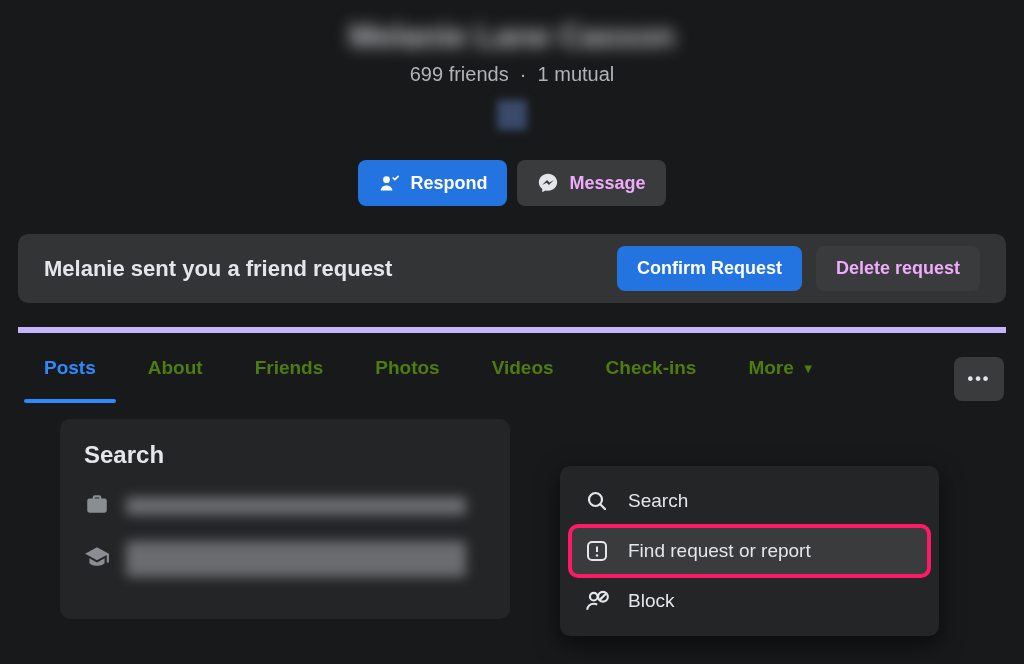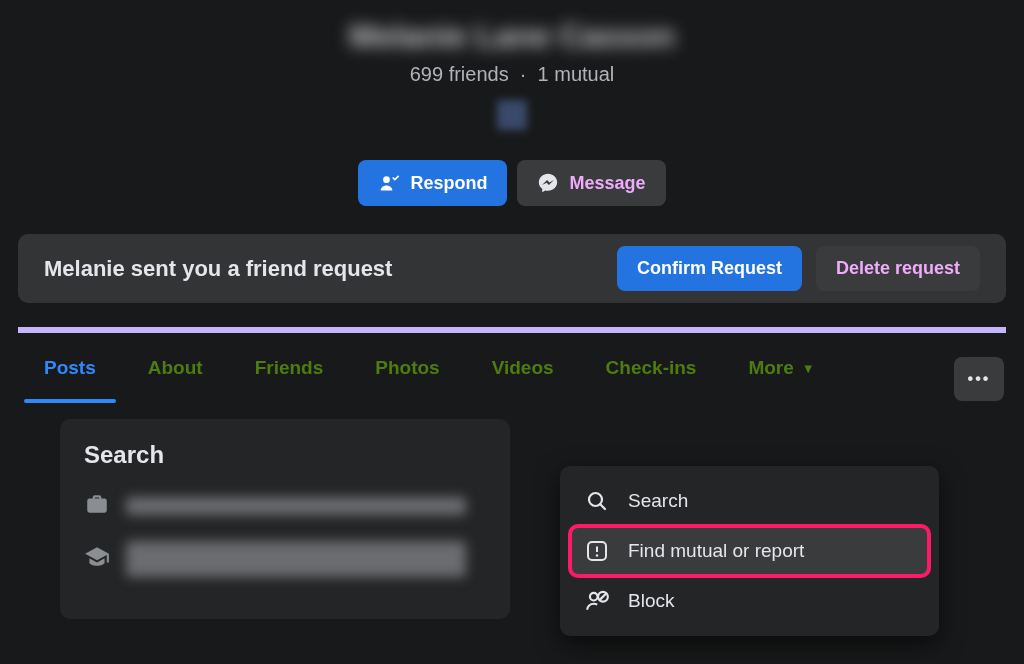--- a/index.html
+++ b/index.html
@@ -249,21 +249,21 @@
     <span>Search</span>
   </div>
   <div class="dropdown-item highlight">
     <span class="dd-icon">
       <svg width="24" height="24" viewBox="0 0 24 24" fill="none" stroke="#e4e6eb" stroke-width="2">
           <rect x="3" y="3" width="18" height="18" rx="4"></rect>
           <line x1="12" y1="7.5" x2="12" y2="13"></line>
           <circle cx="12" cy="16.5" r="1.2" fill="#e4e6eb" stroke="none"></circle>
         </svg>
     </span>
-    <span>Find mutual or report</span>
+    <span>Find request or report</span>
   </div>
   <div class="dropdown-item">
     <span class="dd-icon">
       <svg width="26" height="26" viewBox="0 0 24 24" fill="none" stroke="#e4e6eb" stroke-width="2">
           <circle cx="9" cy="8" r="3.5"></circle>
           <path d="M3 20c0-3 2.7-5.5 6-5.5 1.2 0 2.3.3 3.2.9"></path>
           <circle cx="17.5" cy="8" r="4.5"></circle>
           <line x1="14.3" y1="11.2" x2="20.7" y2="4.8"></line>
         </svg>
     </span>

